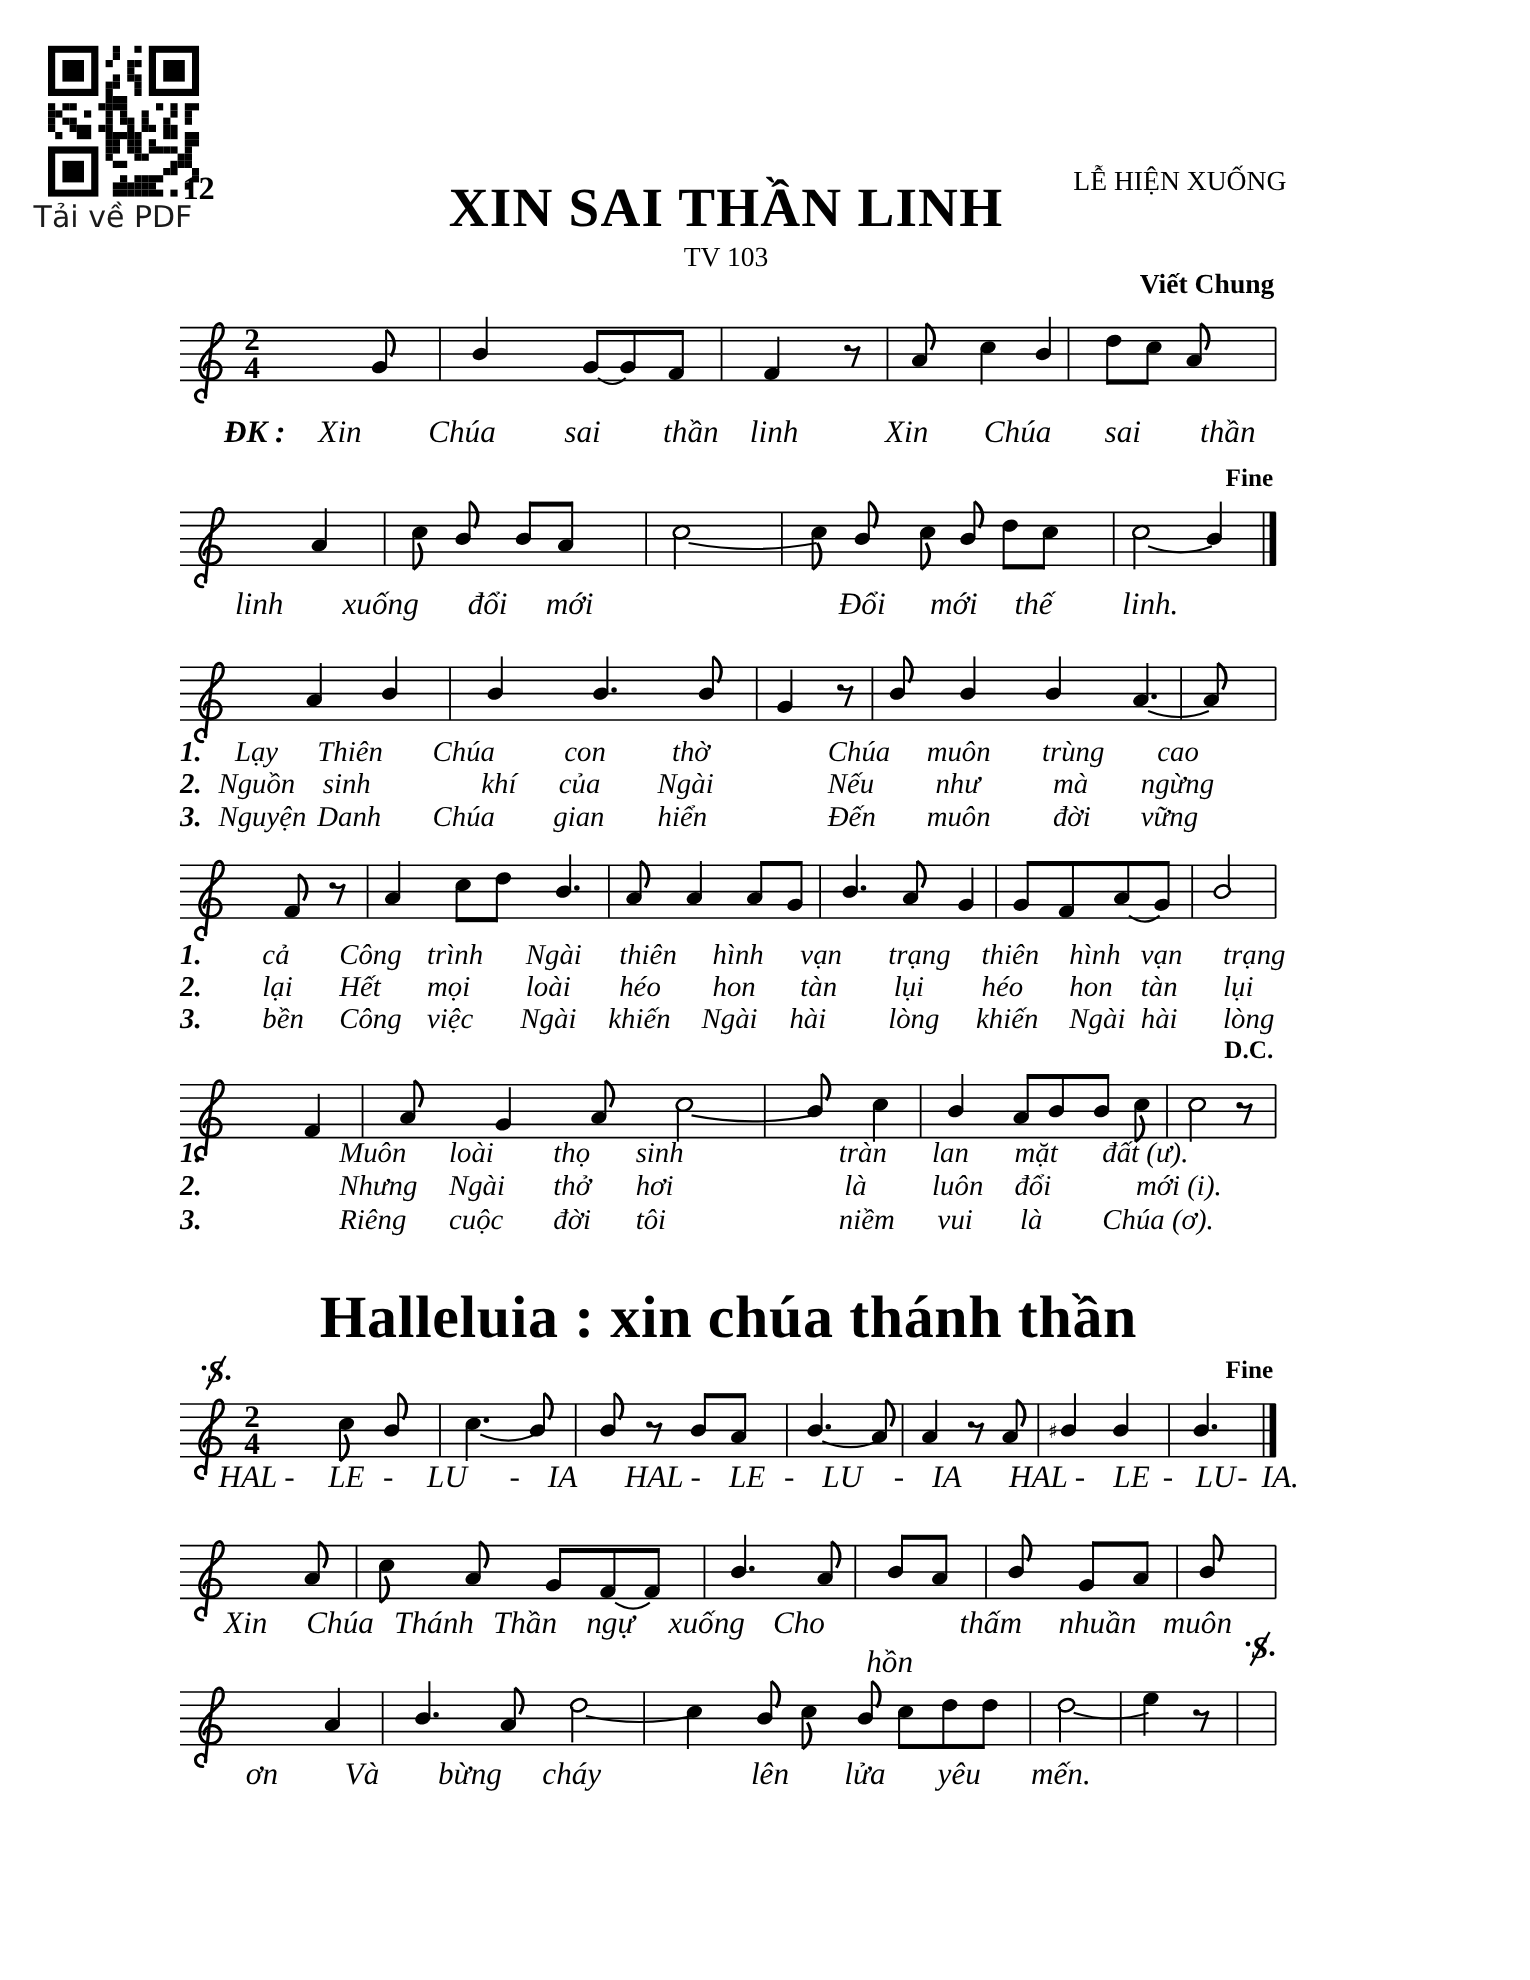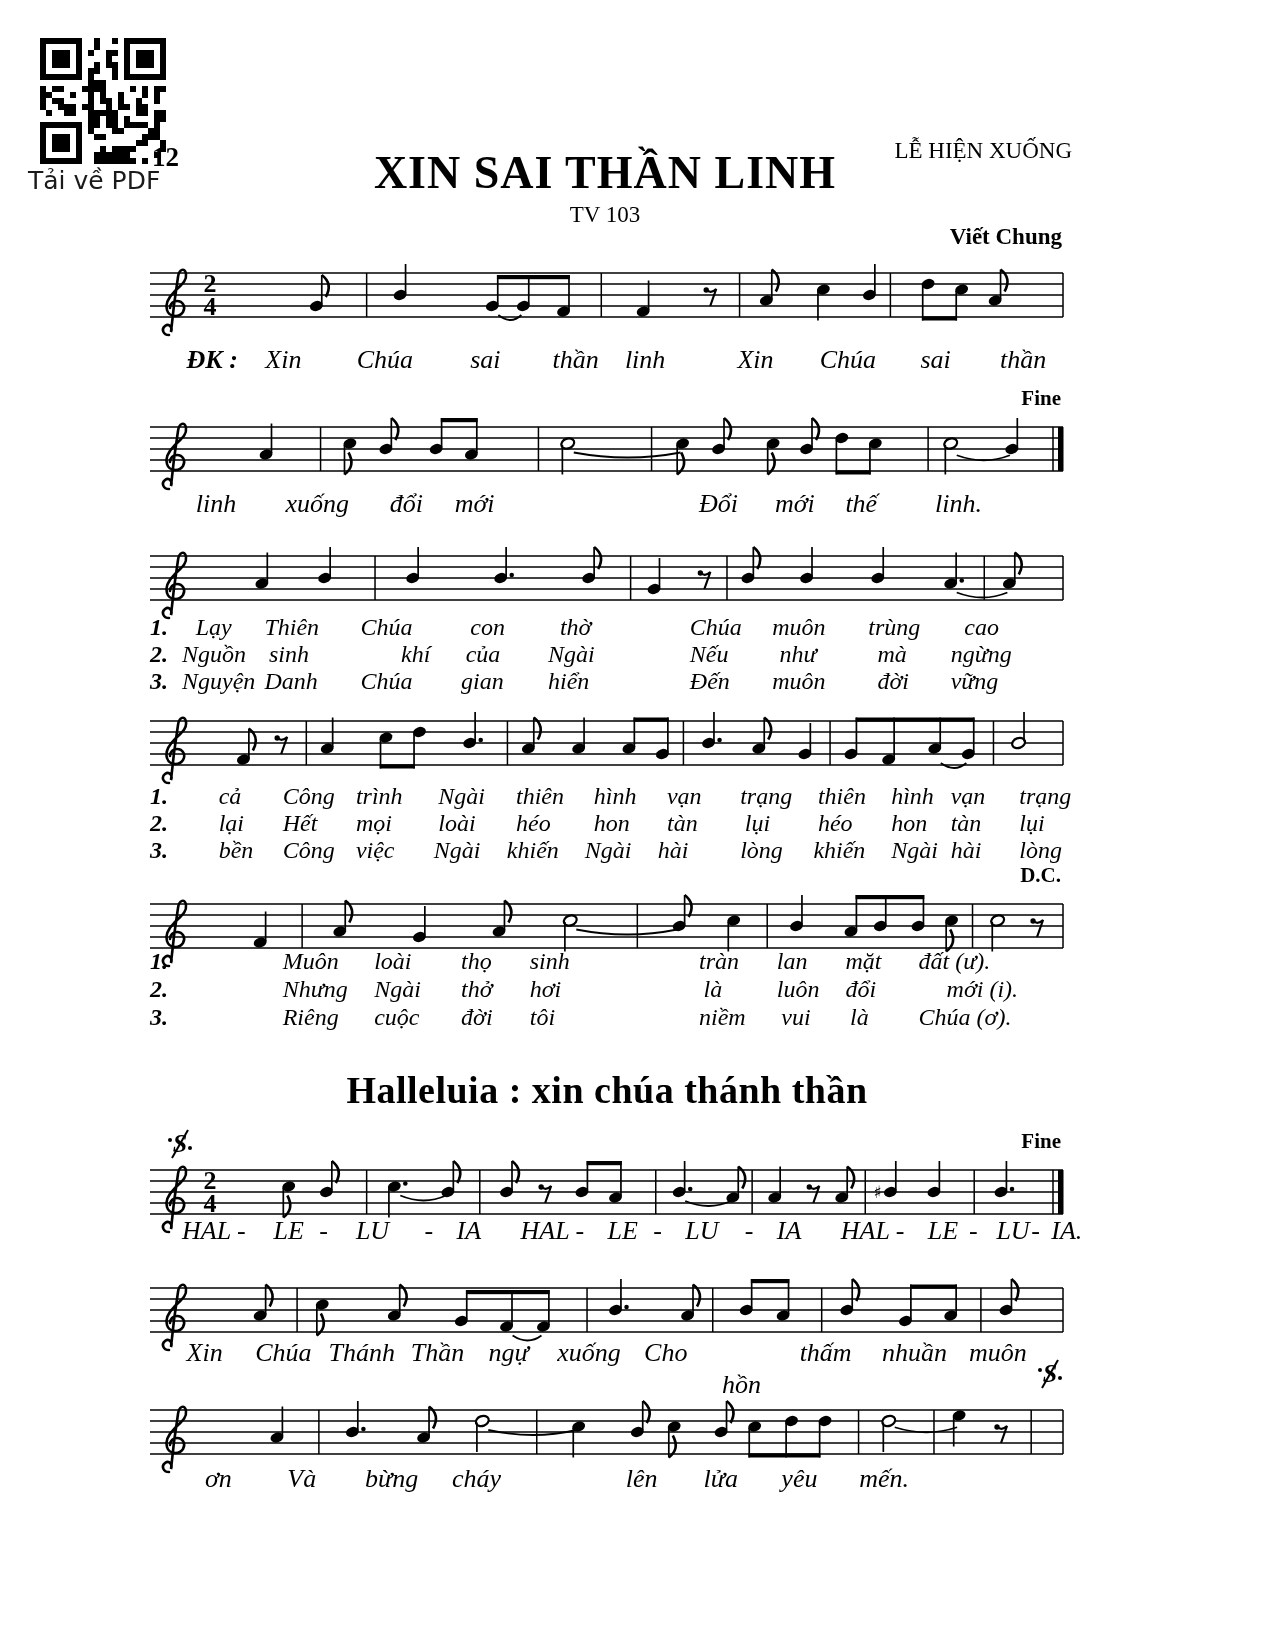--- a/index.html
+++ b/index.html
@@ -9,21 +9,21 @@
     overflow:hidden;
   }
   .abs{position:absolute;}
   .centered{transform:translateX(-50%);white-space:nowrap;}
   #qr-label{font-family:"DejaVu Sans","Liberation Sans",sans-serif;font-size:25px;color:#1a1a1a;}
   #page-num{font-size:27px;font-weight:bold;}
   #main-title{font-size:46px;font-weight:bold;letter-spacing:1px;}
   #feast{font-size:23px;}
   #psalm{font-size:23px;}
   #composer{font-size:23px;font-weight:bold;}
-  #section-title{font-size:38px;font-weight:bold;letter-spacing:0.5px;}
+  #section-title{font-size:50px;font-weight:bold;letter-spacing:0.5px;}
   .system{position:absolute;left:150px;width:915px;height:120px;}
   .staff-svg{position:absolute;left:0;top:0;overflow:visible;}
   .lyric-line{position:absolute;left:0;width:915px;height:34px;font-style:italic;white-space:nowrap;}
   .lyric-line span{position:absolute;white-space:nowrap;}
   .refrain{font-size:26px;}
   .verse{font-size:24px;}
   .hal{font-size:26px;}
   .lyric-label{font-weight:bold;}
 </style>
 </head>

